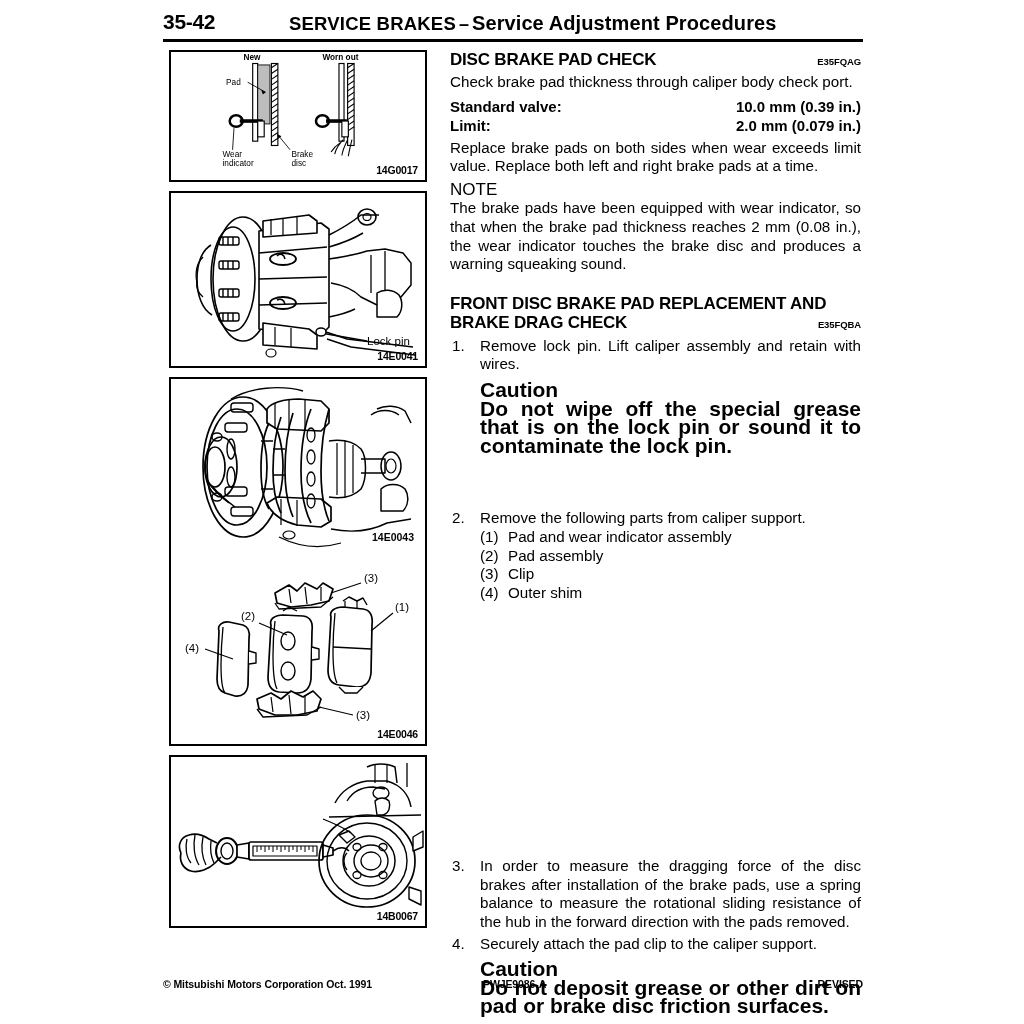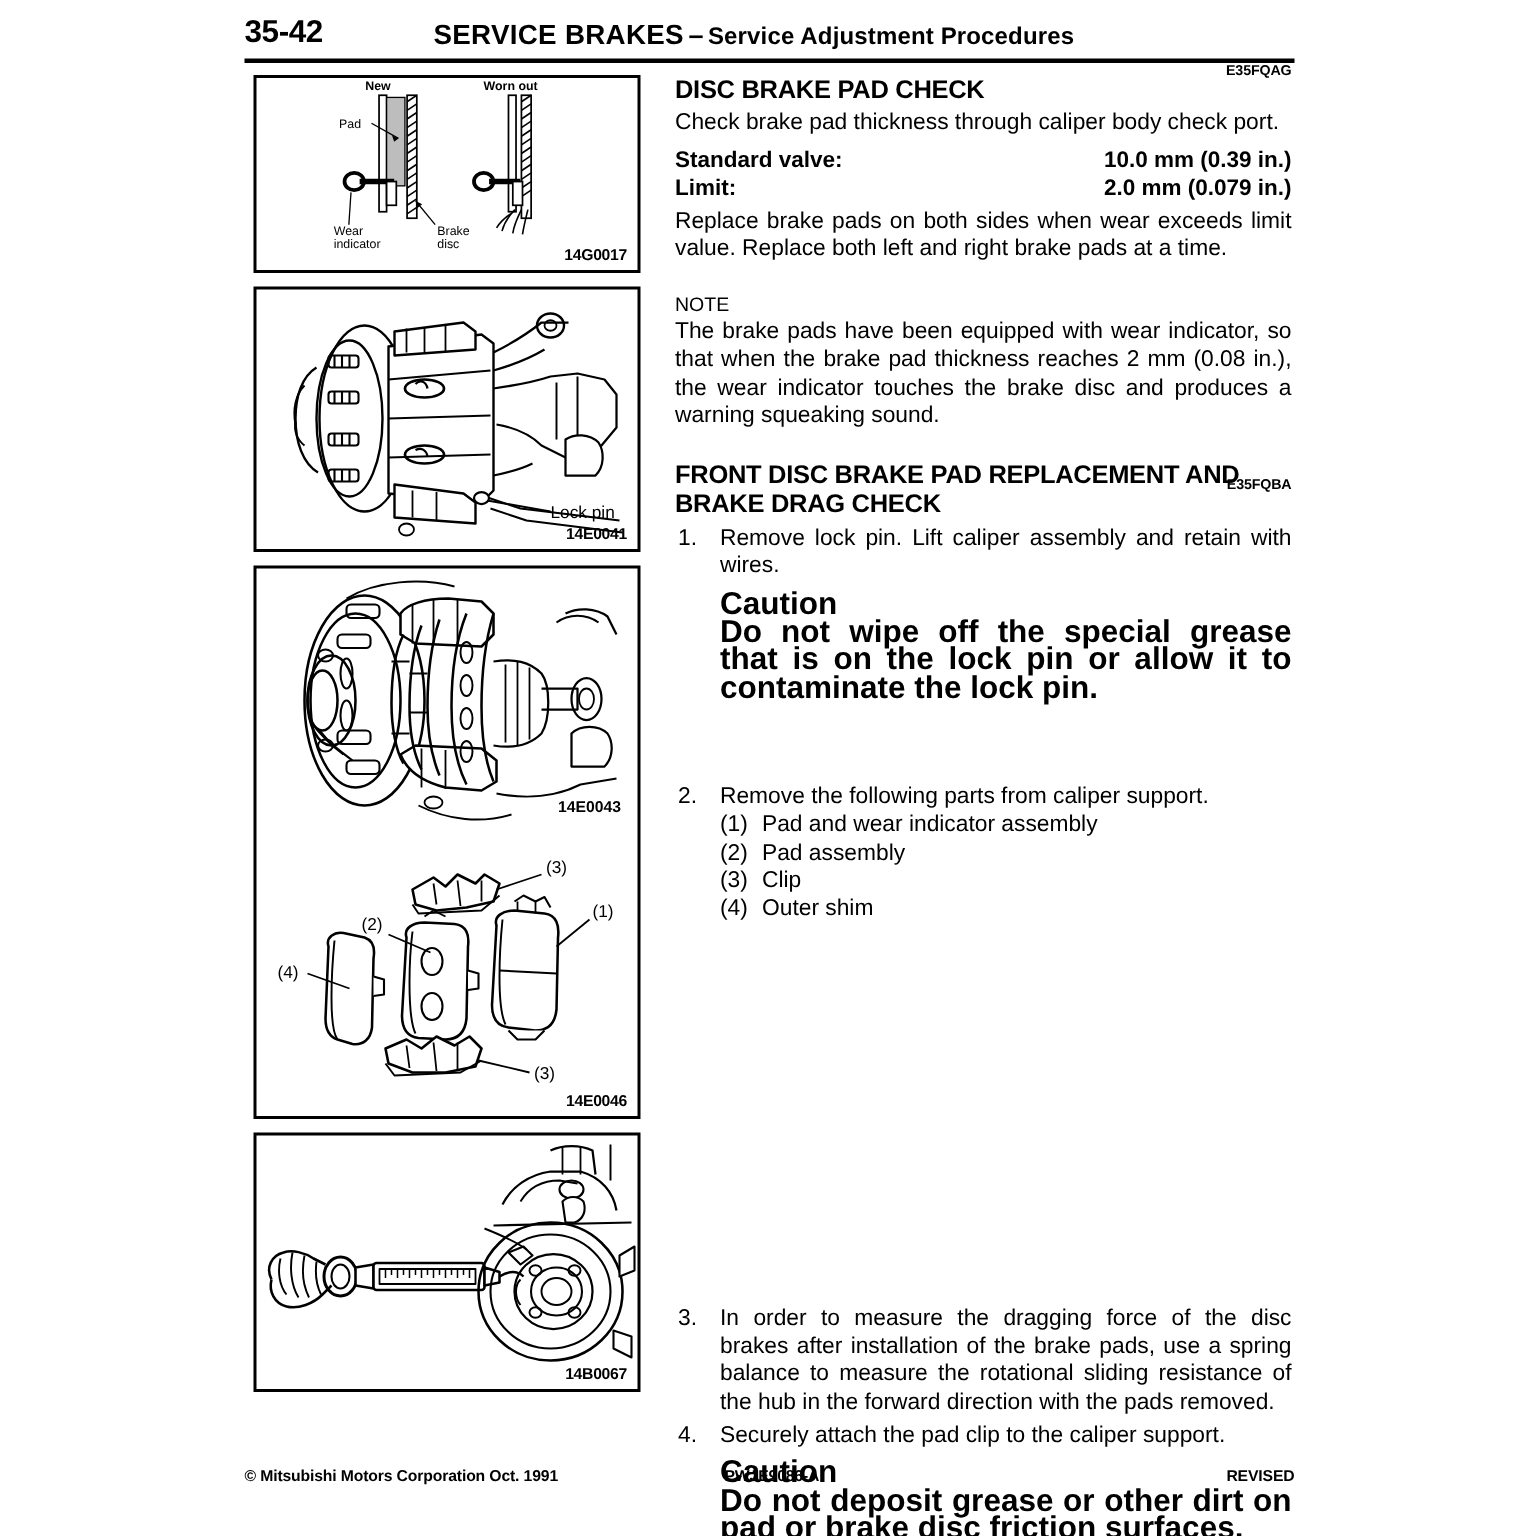--- a/index.html
+++ b/index.html
@@ -10,39 +10,39 @@
     -webkit-font-smoothing:antialiased;
   }
   .page{position:relative;width:1024px;height:1024px;box-sizing:border-box;border-radius:17px;}
 
   
   .header{position:absolute;left:163px;top:10px;width:700px;height:30px;}
   .page-num{position:absolute;left:0;top:0;font-size:21px;font-weight:bold;letter-spacing:-0.3px;}
   .head-title{position:absolute;left:126px;top:2px;font-size:18px;font-weight:bold;}
   .head-title .big{font-size:18.5px;letter-spacing:0.2px;}
   .head-title .dash{font-weight:bold;padding:0 3px;}
-  .head-title .sub{font-size:16px;letter-spacing:0.1px;}
+  .head-title .sub{font-size:20px;letter-spacing:0.1px;}
   .rule{position:absolute;left:163px;top:39px;width:700px;height:3px;background:#000;}
 
   
   .left-col{position:absolute;left:169px;top:50px;width:258px;}
   .right-col{position:absolute;left:450px;top:50px;width:411px;}
 
   .figbox{border:2px solid #000;background:#fff;box-sizing:border-box;position:relative;margin-bottom:9px;}
   .figbox svg{display:block;width:100%;height:100%;}
   .figcode{position:absolute;right:7px;bottom:4px;font-size:10.5px;font-weight:bold;letter-spacing:-0.2px;}
 
   h2.sec{font-size:17px;font-weight:bold;margin:0;line-height:19px;letter-spacing:-0.2px;}
   .seccode{font-size:9.5px;font-weight:bold;letter-spacing:-0.1px;white-space:nowrap;}
   .sec-row{position:relative;}
-  .sec-row .seccode{position:absolute;right:0;bottom:16px;}
+  .sec-row .seccode{position:absolute;right:0;bottom:2px;}
 
   p.body{font-size:15.2px;line-height:18.6px;margin:4px 0 0 0;text-align:justify;}
   p.body.nj{text-align:left;}
-  .note-lbl{font-size:13px;line-height:18.6px;margin:18px 0 0 0;}
+  .note-lbl{font-size:17px;line-height:18.6px;margin:5px 0 0 0;}
 
   .spec{font-size:15px;font-weight:bold;line-height:19px;display:flex;justify-content:space-between;}
   .spec .lbl{white-space:nowrap;}
   .spec .val{white-space:nowrap;}
 
   ol.steps{list-style:none;margin:5px 0 0 0;padding:0;}
   ol.steps>li{position:relative;padding-left:30px;font-size:15.2px;line-height:18.6px;margin-top:3px;text-align:justify;}
   ol.steps>li .num{position:absolute;left:2px;top:0;width:24px;text-align:left;}
   .caution{font-weight:bold;font-size:21px;line-height:18.6px;margin-top:7px;}
   .caution .ct{display:block;}
@@ -421,21 +421,21 @@
       <h2 class="sec" style="padding-right:0;">FRONT DISC BRAKE PAD REPLACEMENT AND BRAKE DRAG CHECK</h2>
       <span class="seccode">E35FQBA</span>
     </div>
 
     <ol class="steps">
       <li>
         <span class="num">1.</span>
         <span>Remove lock pin.  Lift caliper assembly and retain with wires.</span>
         <div class="caution">
           <span class="ct">Caution</span>
-          <span class="ct">Do not wipe off the special grease that is on the lock pin or allow it to contaminate the lock pin.</span>
+          <span class="ct">Do not wipe off the special grease that is on the lock pin or sound it to contaminate the lock pin.</span>
         </div>
       </li>
     </ol>
 
     <ol class="steps" style="margin-top:54px;">
       <li>
         <span class="num">2.</span>
         <span>Remove the following parts from caliper support.</span>
         <ul class="sublist">
           <li>

